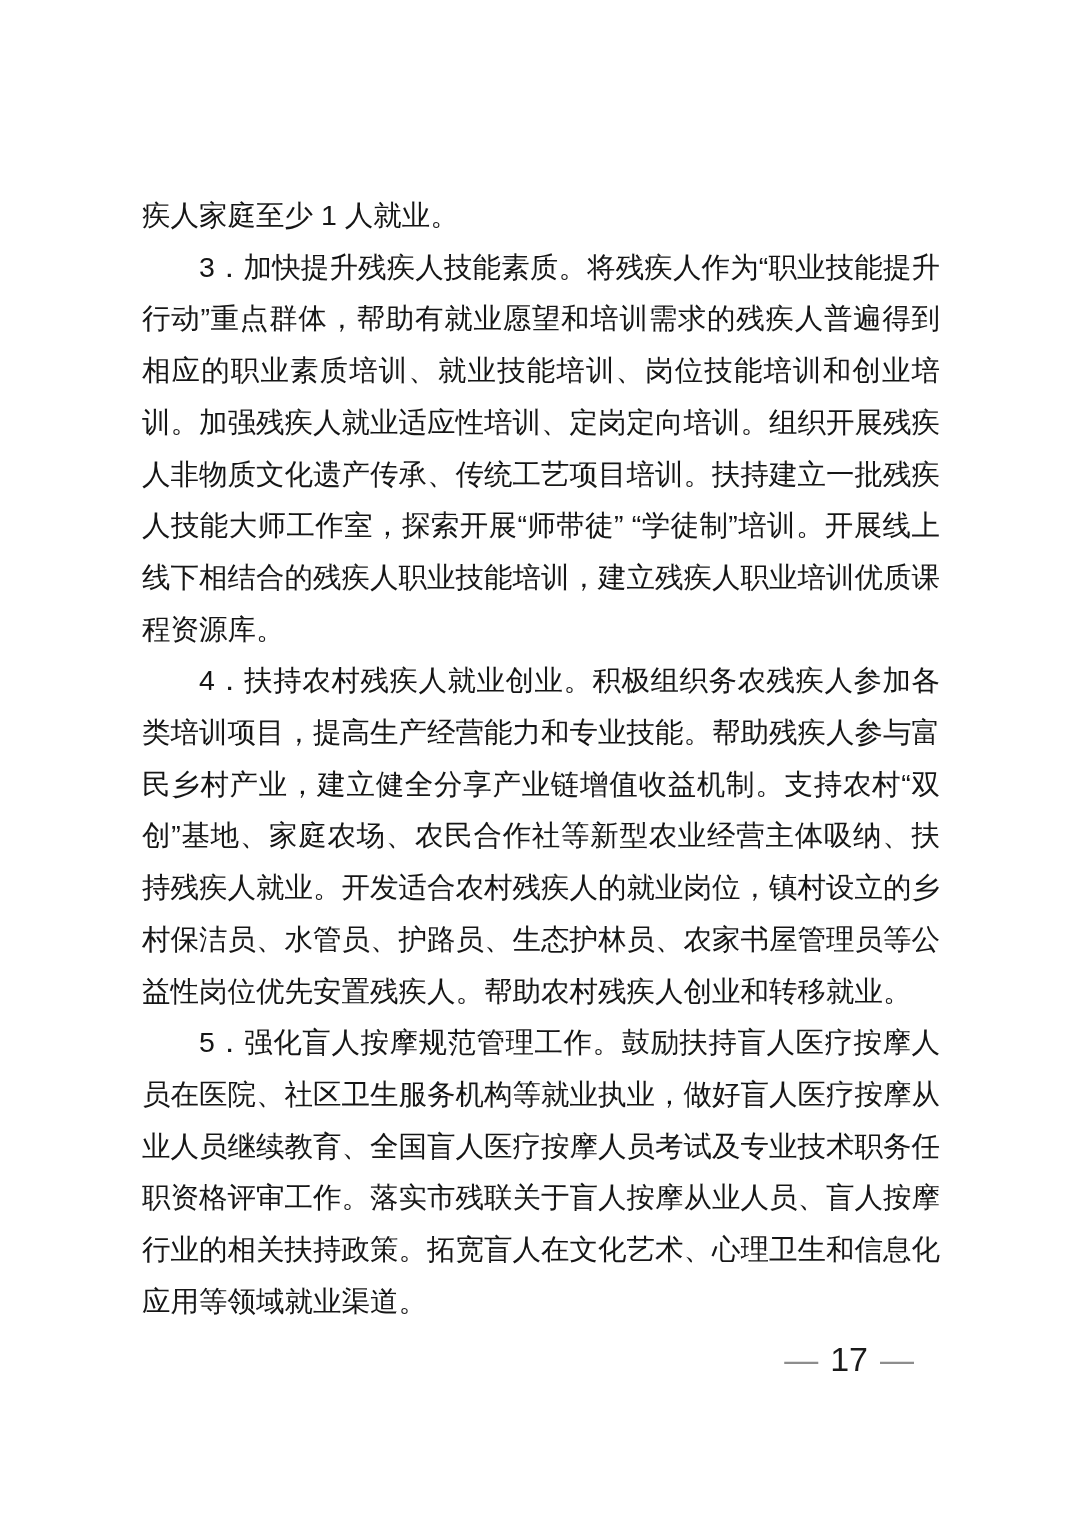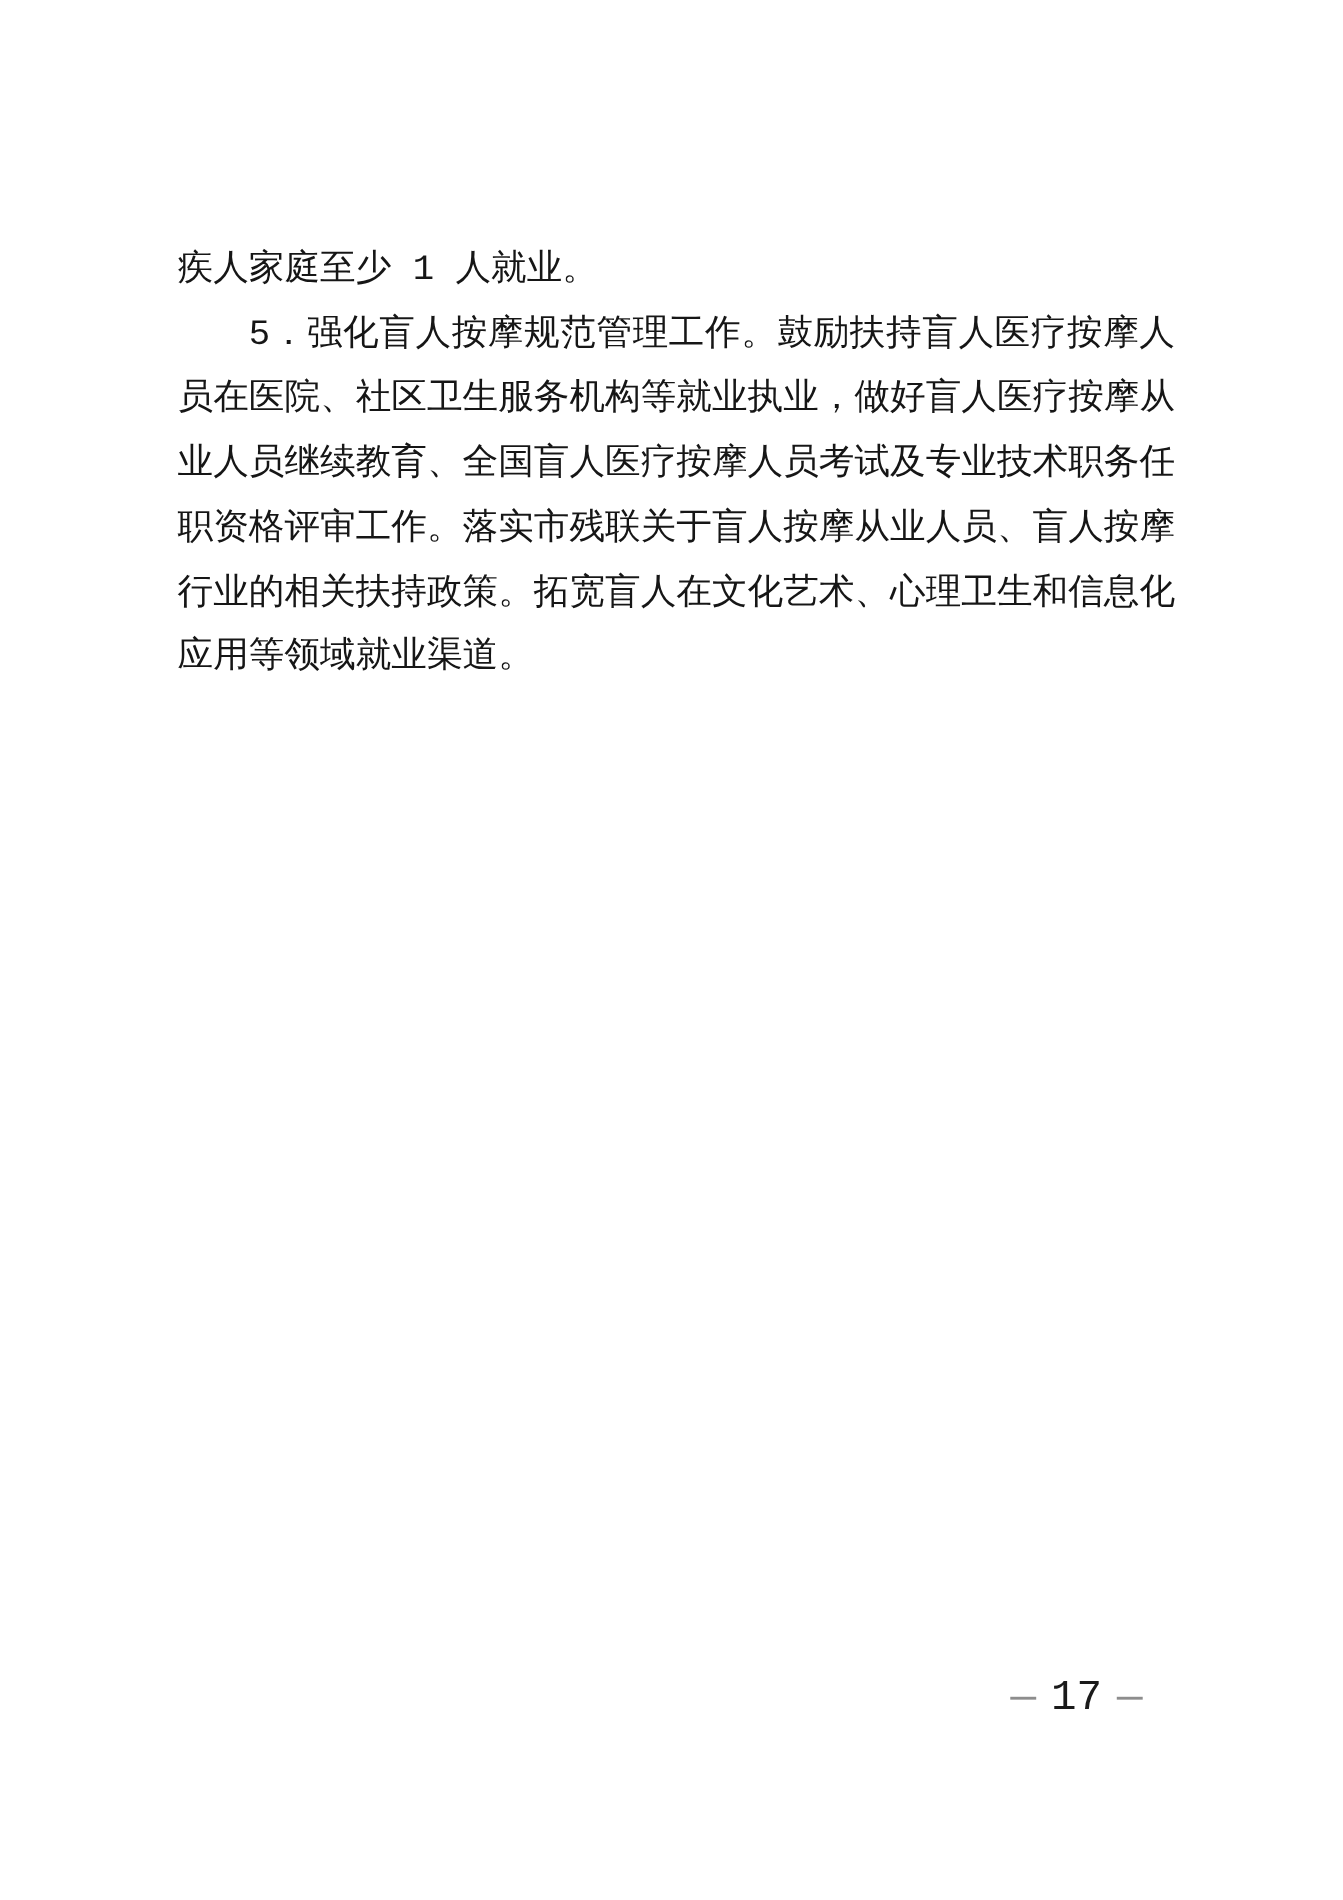--- a/index.html
+++ b/index.html
@@ -6,21 +6,21 @@
     margin: 0;
     padding: 0;
     background: #ffffff;
   }
   .page {
     position: relative;
     width: 1074px;
     height: 1520px;
     background: #ffffff;
     overflow: hidden;
-    font-family: Liberation Mono, monospace;
+    font-family: Liberation Sans, sans-serif;
   }
   .content {
     position: absolute;
     left: 142px;
     top: 190px;
     width: 798px;
   }
   .para {
     margin: 0;
     padding: 0;
@@ -51,19 +51,21 @@
     color: #1a1a1a;
     padding: 0 12px;
   }
 </style>
 </head>
 <body>
 
 <div class="page">
   <div class="content">
     <p class="para">疾人家庭至少 1 人就业。</p>
+    <p class="para indent">3．加快提升残疾人技能素质。将残疾人作为“职业技能提升行动”重点群体，帮助有就业愿望和培训需求的残疾人普遍得到相应的职业素质培训、就业技能培训、岗位技能培训和创业培训。加强残疾人就业适应性培训、定岗定向培训。组织开展残疾人非物质文化遗产传承、传统工艺项目培训。扶持建立一批残疾人技能大师工作室，探索开展“师带徒” “学徒制”培训。开展线上线下相结合的残疾人职业技能培训，建立残疾人职业培训优质课程资源库。</p>
+    <p class="para indent">4．扶持农村残疾人就业创业。积极组织务农残疾人参加各类培训项目，提高生产经营能力和专业技能。帮助残疾人参与富民乡村产业，建立健全分享产业链增值收益机制。支持农村“双创”基地、家庭农场、农民合作社等新型农业经营主体吸纳、扶持残疾人就业。开发适合农村残疾人的就业岗位，镇村设立的乡村保洁员、水管员、护路员、生态护林员、农家书屋管理员等公益性岗位优先安置残疾人。帮助农村残疾人创业和转移就业。</p>
     <p class="para indent">5．强化盲人按摩规范管理工作。鼓励扶持盲人医疗按摩人员在医院、社区卫生服务机构等就业执业，做好盲人医疗按摩从业人员继续教育、全国盲人医疗按摩人员考试及专业技术职务任职资格评审工作。落实市残联关于盲人按摩从业人员、盲人按摩行业的相关扶持政策。拓宽盲人在文化艺术、心理卫生和信息化应用等领域就业渠道。</p>
   </div>
 
   <div class="footer">
     <span class="dash">—</span><span class="num">17</span><span class="dash">—</span>
   </div>
 </div>
 
 </body></html>

